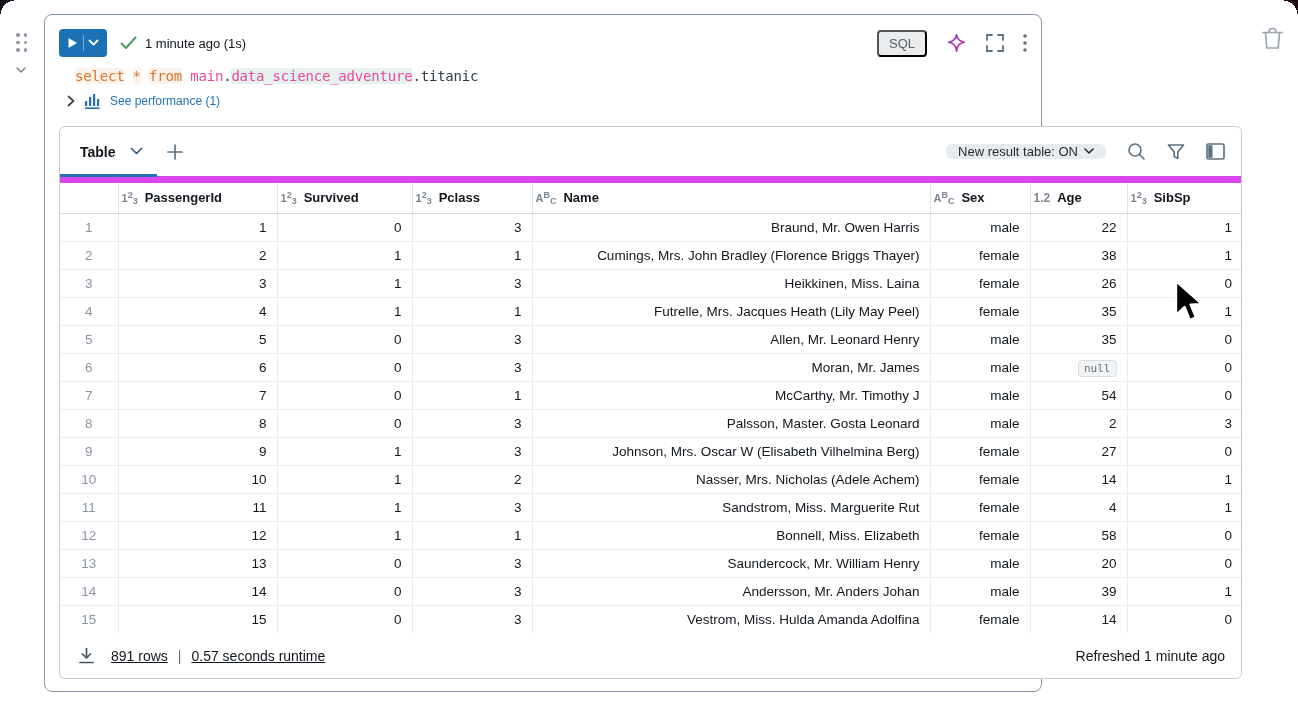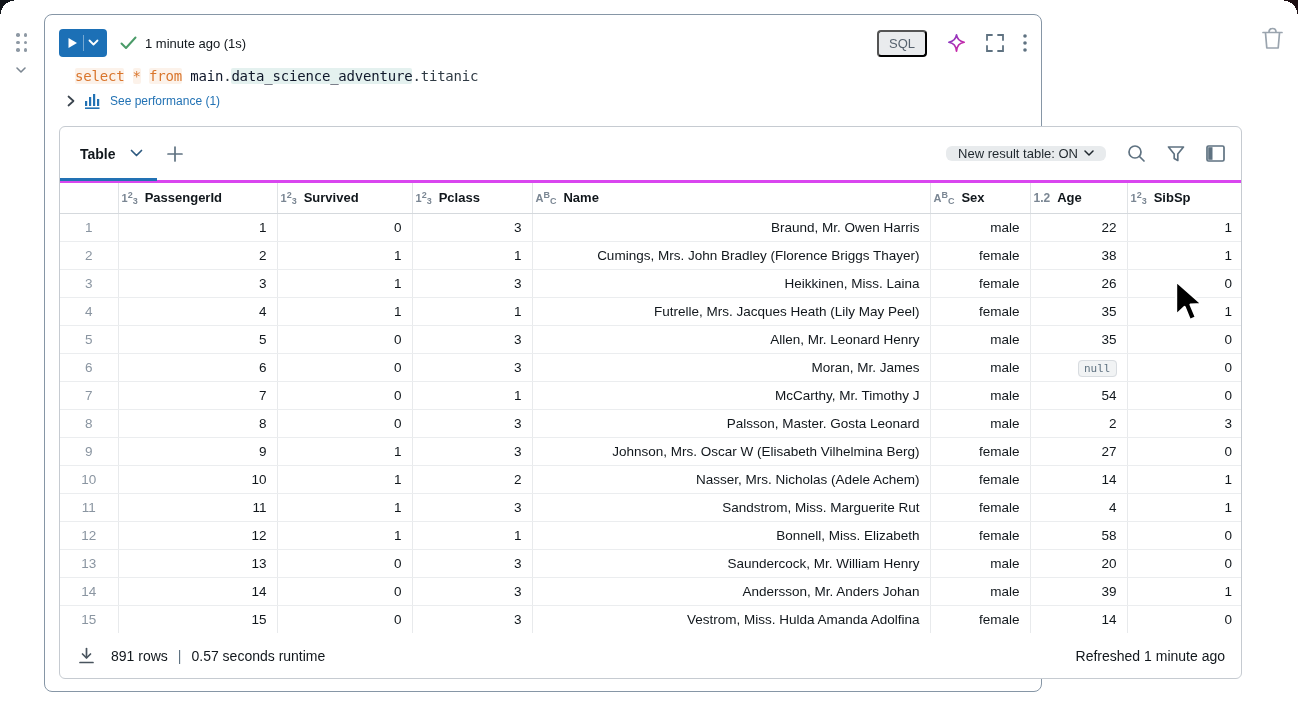--- a/index.html
+++ b/index.html
@@ -28,33 +28,33 @@
   .status-check { margin-left:13px; }
   .status-label { margin-left:8px; font-size:13px; color:#11171C; }
   .toolbar-right { margin-left:auto; display:flex; align-items:center; gap:19px; }
   .sql-badge { background:#E9EBED; color:#56626E; border-radius:4px; padding:5px 10px;
     font-size:13px; line-height:1; }
   .icon-btn { background:none; border:none; padding:0; cursor:pointer; display:flex; align-items:center; }
 
   .code-line { margin:11px 0 0 30px; font-family:"DejaVu Sans Mono", monospace;
     font-size:14px; letter-spacing:-0.2px; }
   .code-line .kw { color:#D9752C; background:rgba(224,130,51,0.10); border-radius:2px; }
-  .code-line .ident { color:#0f172a; }
+  .code-line .ident { color:#ec4899; }
   .code-line .ident.hl { background:rgba(61,158,140,0.14); border-radius:2px; }
   .code-line .plain { color:#2F3A44; }
 
   .perf-row { margin:9px 0 0 22px; display:flex; align-items:center; gap:9px;
     font-size:12px; color:#2272B4; cursor:pointer; width:max-content; }
 
   
   .results-panel { position:absolute; left:14px; top:111px; width:1183px; height:553px;
     border:1px solid #C6CBD1; border-radius:6px; background:#fff;
     display:flex; flex-direction:column; overflow:hidden; }
 
-  .tab-bar { height:56px; min-height:56px; border-bottom:3px solid #d946ef; display:flex;
+  .tab-bar { height:56px; min-height:56px; border-bottom:7px solid #d946ef; display:flex;
     align-items:center; padding:0 16px 0 20px; position:relative; }
   .tab-label { font-size:14px; font-weight:bold; color:#11171C; }
   .tab-chevron { margin-left:14px; display:flex; }
   .tab-underline { position:absolute; left:0; bottom:-1px; width:97px; height:3px; background:#2272B4; }
   .add-tab { margin-left:24px; }
   .tabbar-right { margin-left:auto; display:flex; align-items:center; gap:21px; }
   .view-pill { background:#E8EBED; border:none; border-radius:6px; padding:0 12px;
     font-size:13px; color:#1F272D; display:flex; align-items:center; gap:6px; cursor:pointer;
     font-family:"Liberation Sans", sans-serif; }
 
@@ -73,21 +73,21 @@
   .type-icon { color:#7A8693; font-weight:bold; margin-right:7px; display:inline-block; }
   .type-icon .up { font-size:9px; vertical-align:4px; }
   .type-icon .base { font-size:11px; }
   .type-icon .down { font-size:9px; vertical-align:-2px; }
   .type-icon.dbl { font-size:12px; font-weight:bold; }
   .null-badge { font-family:"DejaVu Sans Mono", monospace; font-size:11px; color:#5F7281;
     background:#F1F3F4; border:1px solid #D8DCE0; border-radius:4px; padding:1px 5px; }
 
   .results-footer { flex:1; display:flex; align-items:center; padding:0 16px 0 18px; font-size:14px; }
   .footer-left { display:flex; align-items:center; gap:8px; }
-  .footer-stats { margin-left:16px; display:flex; align-items:center; gap:10px; }
+  .footer-stats { margin-left:16px; display:flex; align-items:center; gap:10px;text-decoration:underline; }
   .footer-sep { color:#5F7281; }
   .footer-right { margin-left:auto; font-size:14px; color:#11171C; }
 
   .trash-btn { position:absolute; left:1262px; top:27px; }
 
   .cursor { position:absolute; left:1173px; top:279px; z-index:100; pointer-events:none; }
 
   svg { display:block; }
 </style>
 </head>

